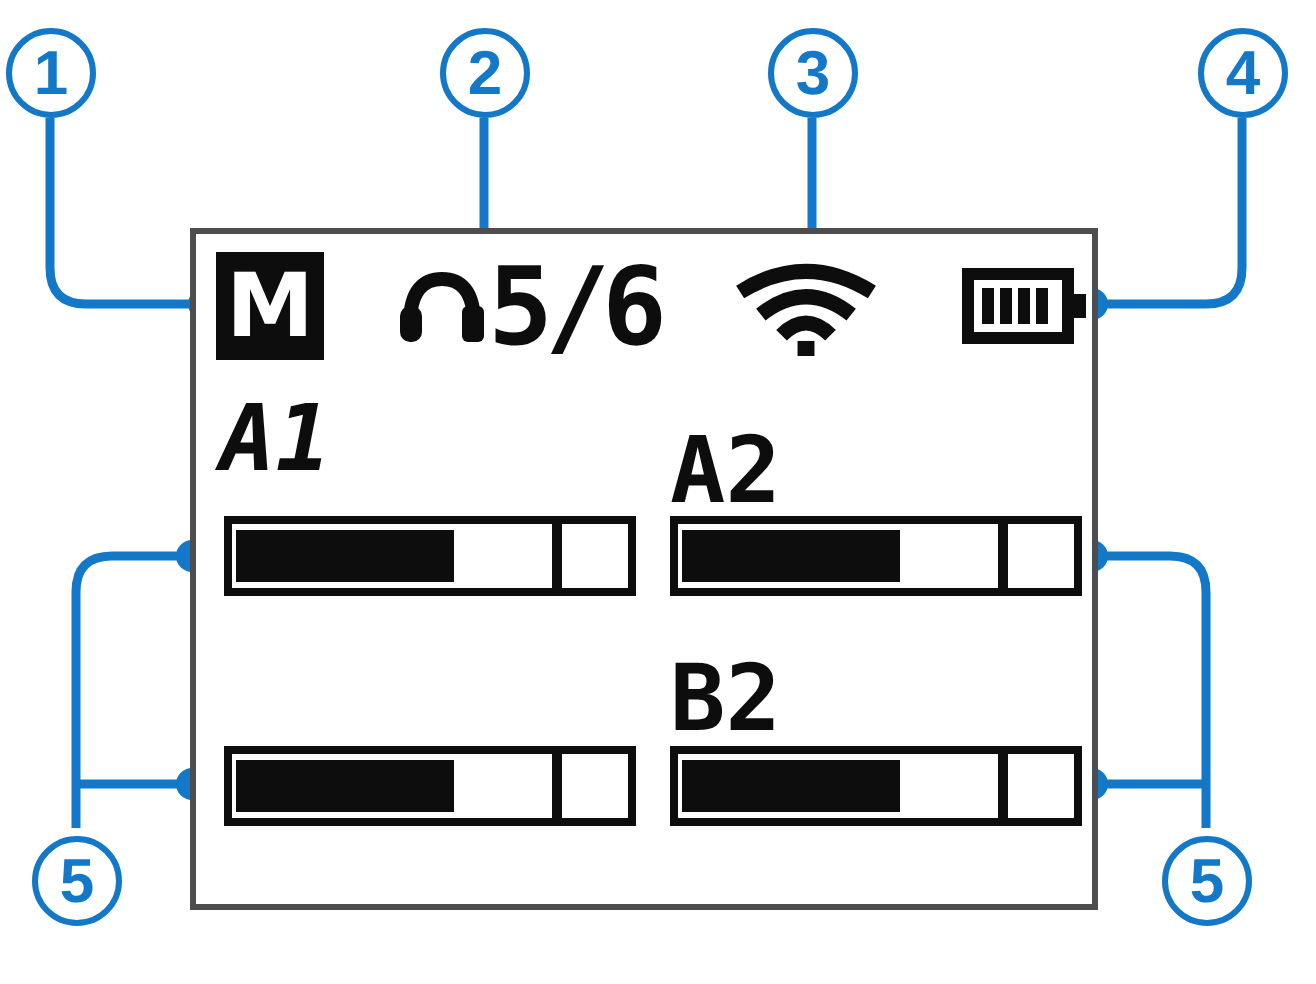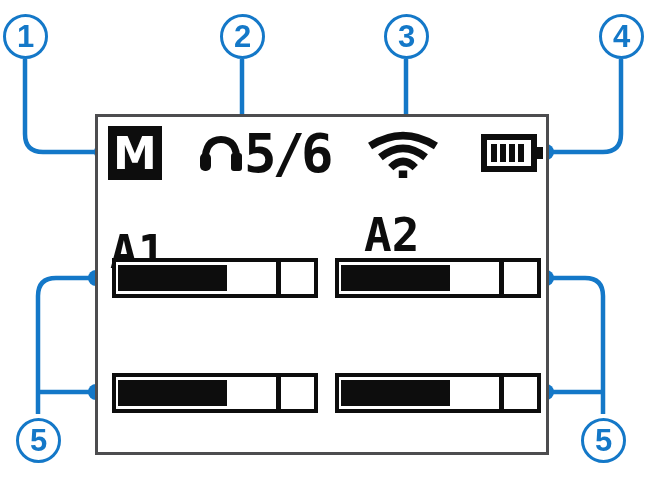--- a/index.html
+++ b/index.html
@@ -38,22 +38,22 @@
     font-family:"DejaVu Sans Mono", monospace; font-weight:bold;
     font-size:54px; letter-spacing:-4px; color:#0d0d0d; white-space:nowrap;text-align:center;
   }
   .wifi-icon { left:268px; top:13px; width:74px; height:48px; }
   .batt-icon { left:383px; top:17px; width:65px; height:38px; }
 
   .ch-label {
     font-family:"DejaVu Sans Mono", monospace; font-weight:bold;
     font-size:46px; line-height:46px; color:#0d0d0d; white-space:nowrap;
   }
-  .lbl-a1 { left:12px;  top:112px;  }
-  .lbl-a2 { left:237px; top:95px;margin-left:29px;  }
+  .lbl-a1 { left:12px;  top:79px;font-style:italic;  }
+  .lbl-a2 { left:237px; top:95px;  }
   .lbl-b1 { left:12px;  top:209px; }
   .lbl-b2 { left:237px; top:209px; }
 
   .meter {
     width:206px; height:40px; border:4px solid #0d0d0d; background:#ffffff;
   }
   .m-a1 { left:14px;  top:141px; }
   .m-a2 { left:237px; top:141px; }
   .m-b1 { left:14px;  top:256px; }
   .m-b2 { left:237px; top:256px; }
@@ -124,20 +124,21 @@
       <rect x="3" y="3" width="50" height="32" fill="none" stroke="#0d0d0d" stroke-width="6"></rect>
       <rect x="10" y="10" width="6" height="18" fill="#0d0d0d"></rect>
       <rect x="19" y="10" width="6" height="18" fill="#0d0d0d"></rect>
       <rect x="28" y="10" width="6" height="18" fill="#0d0d0d"></rect>
       <rect x="37" y="10" width="6" height="18" fill="#0d0d0d"></rect>
       <rect x="53" y="13" width="9" height="12" fill="#0d0d0d"></rect>
     </svg>
 
     <div class="ch-label lbl-a1">A1</div>
     <div class="ch-label lbl-a2">A2</div>
+    <div class="ch-label lbl-b2">B2</div>
 
     <div class="meter m-a1">
       <div class="meter-fill" style="width: 55%;"></div>
       <div class="meter-divider" style="left: 81%;"></div>
     </div>
     <div class="meter m-a2">
       <div class="meter-fill" style="width: 55%;"></div>
       <div class="meter-divider" style="left: 81%;"></div>
     </div>
     <div class="meter m-b1">

